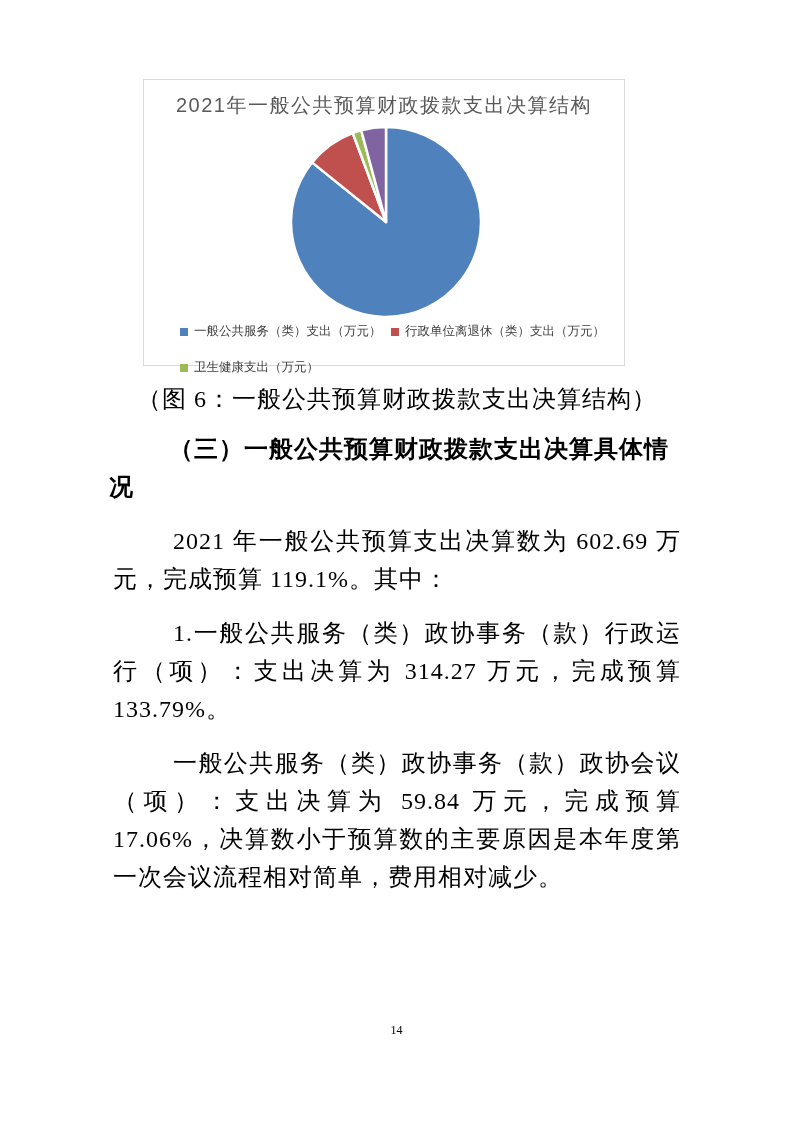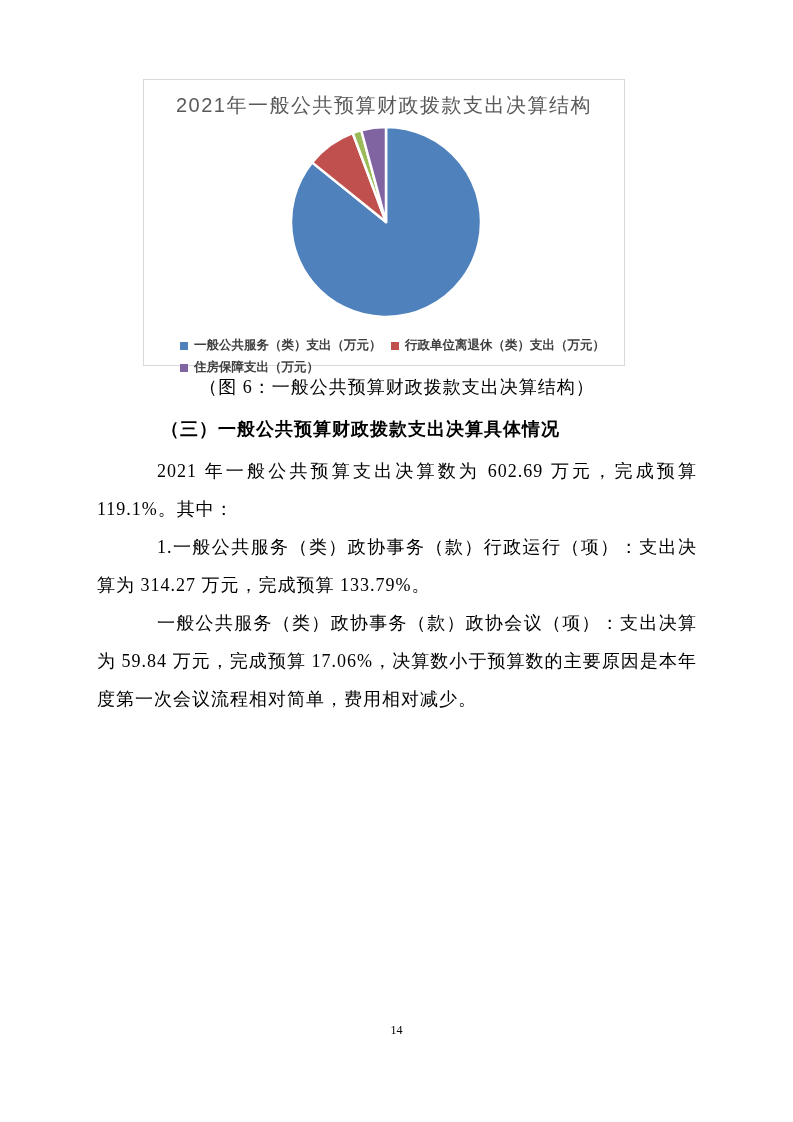--- a/index.html
+++ b/index.html
@@ -37,25 +37,24 @@
     white-space: nowrap;
   }
   .pie-svg {
     position: absolute;
     left: 144px;
     top: 44px;
   }
   .chart-legend {
     position: absolute;
     left: 36px;
-    top: 255px;
+    top: 241px;
     display: grid;
     grid-template-columns: 211px auto;
-    row-gap: 1px;
-    font-weight: bold;
+    row-gap: 15px;
   }
   .legend-item {
     display: flex;
     align-items: center;
     font-size: 12.5px;
     line-height: 21px;
     color: #404040;
     white-space: nowrap;
   }
   .legend-marker {
@@ -63,37 +62,37 @@
     height: 8px;
     margin-right: 6px;
     flex: none;
     display: inline-block;
   }
 
   
   .text-col {
     position: absolute;
     left: 97px;
-    top: 368px;
+    top: 380px;
     width: 600px;
-    font-size: 18px;
+    font-size: 24px;
     line-height: 38px;
     letter-spacing: 1px;
   }
   .figure-caption {
     text-align: center;
     margin: 0;
   }
   .section-heading {
     font-weight: bold;
     text-indent: 60px;
-    margin: 4px;
+    margin: 12px;
   }
   .para {
-    margin: 0;
+    margin: 16px;
     text-indent: 60px;
     text-align: justify;
   }
   .page-number {
     position: absolute;
     top: 1020px;
     left: 0;
     right: 0;
     text-align: center;
     font-size: 12px;
@@ -116,22 +115,22 @@
     <div class="chart-legend">
         <div class="legend-item">
           <span class="legend-marker" style="background: rgb(79, 129, 189);"></span>
           <span>一般公共服务（类）支出（万元）</span>
         </div>
         <div class="legend-item">
           <span class="legend-marker" style="background: rgb(192, 80, 77);"></span>
           <span>行政单位离退休（类）支出（万元）</span>
         </div>
         <div class="legend-item">
-          <span class="legend-marker" style="background: rgb(128, 100, 162);"></span>
-          <span>住房保障支出（万元）</span>
+          <span class="legend-marker" style="background: rgb(155, 187, 89);"></span>
+          <span>卫生健康支出（万元）</span>
         </div>
       </div>
   </div>
 
   <div class="text-col">
     <p class="figure-caption">（图 6：一般公共预算财政拨款支出决算结构）</p>
     <p class="section-heading">（三）一般公共预算财政拨款支出决算具体情况</p>
     <div>
         <p class="para">2021 年一般公共预算支出决算数为 602.69 万元，完成预算 119.1%。其中：</p>
         <p class="para">1.一般公共服务（类）政协事务（款）行政运行（项）：支出决算为 314.27 万元，完成预算 133.79%。</p>

